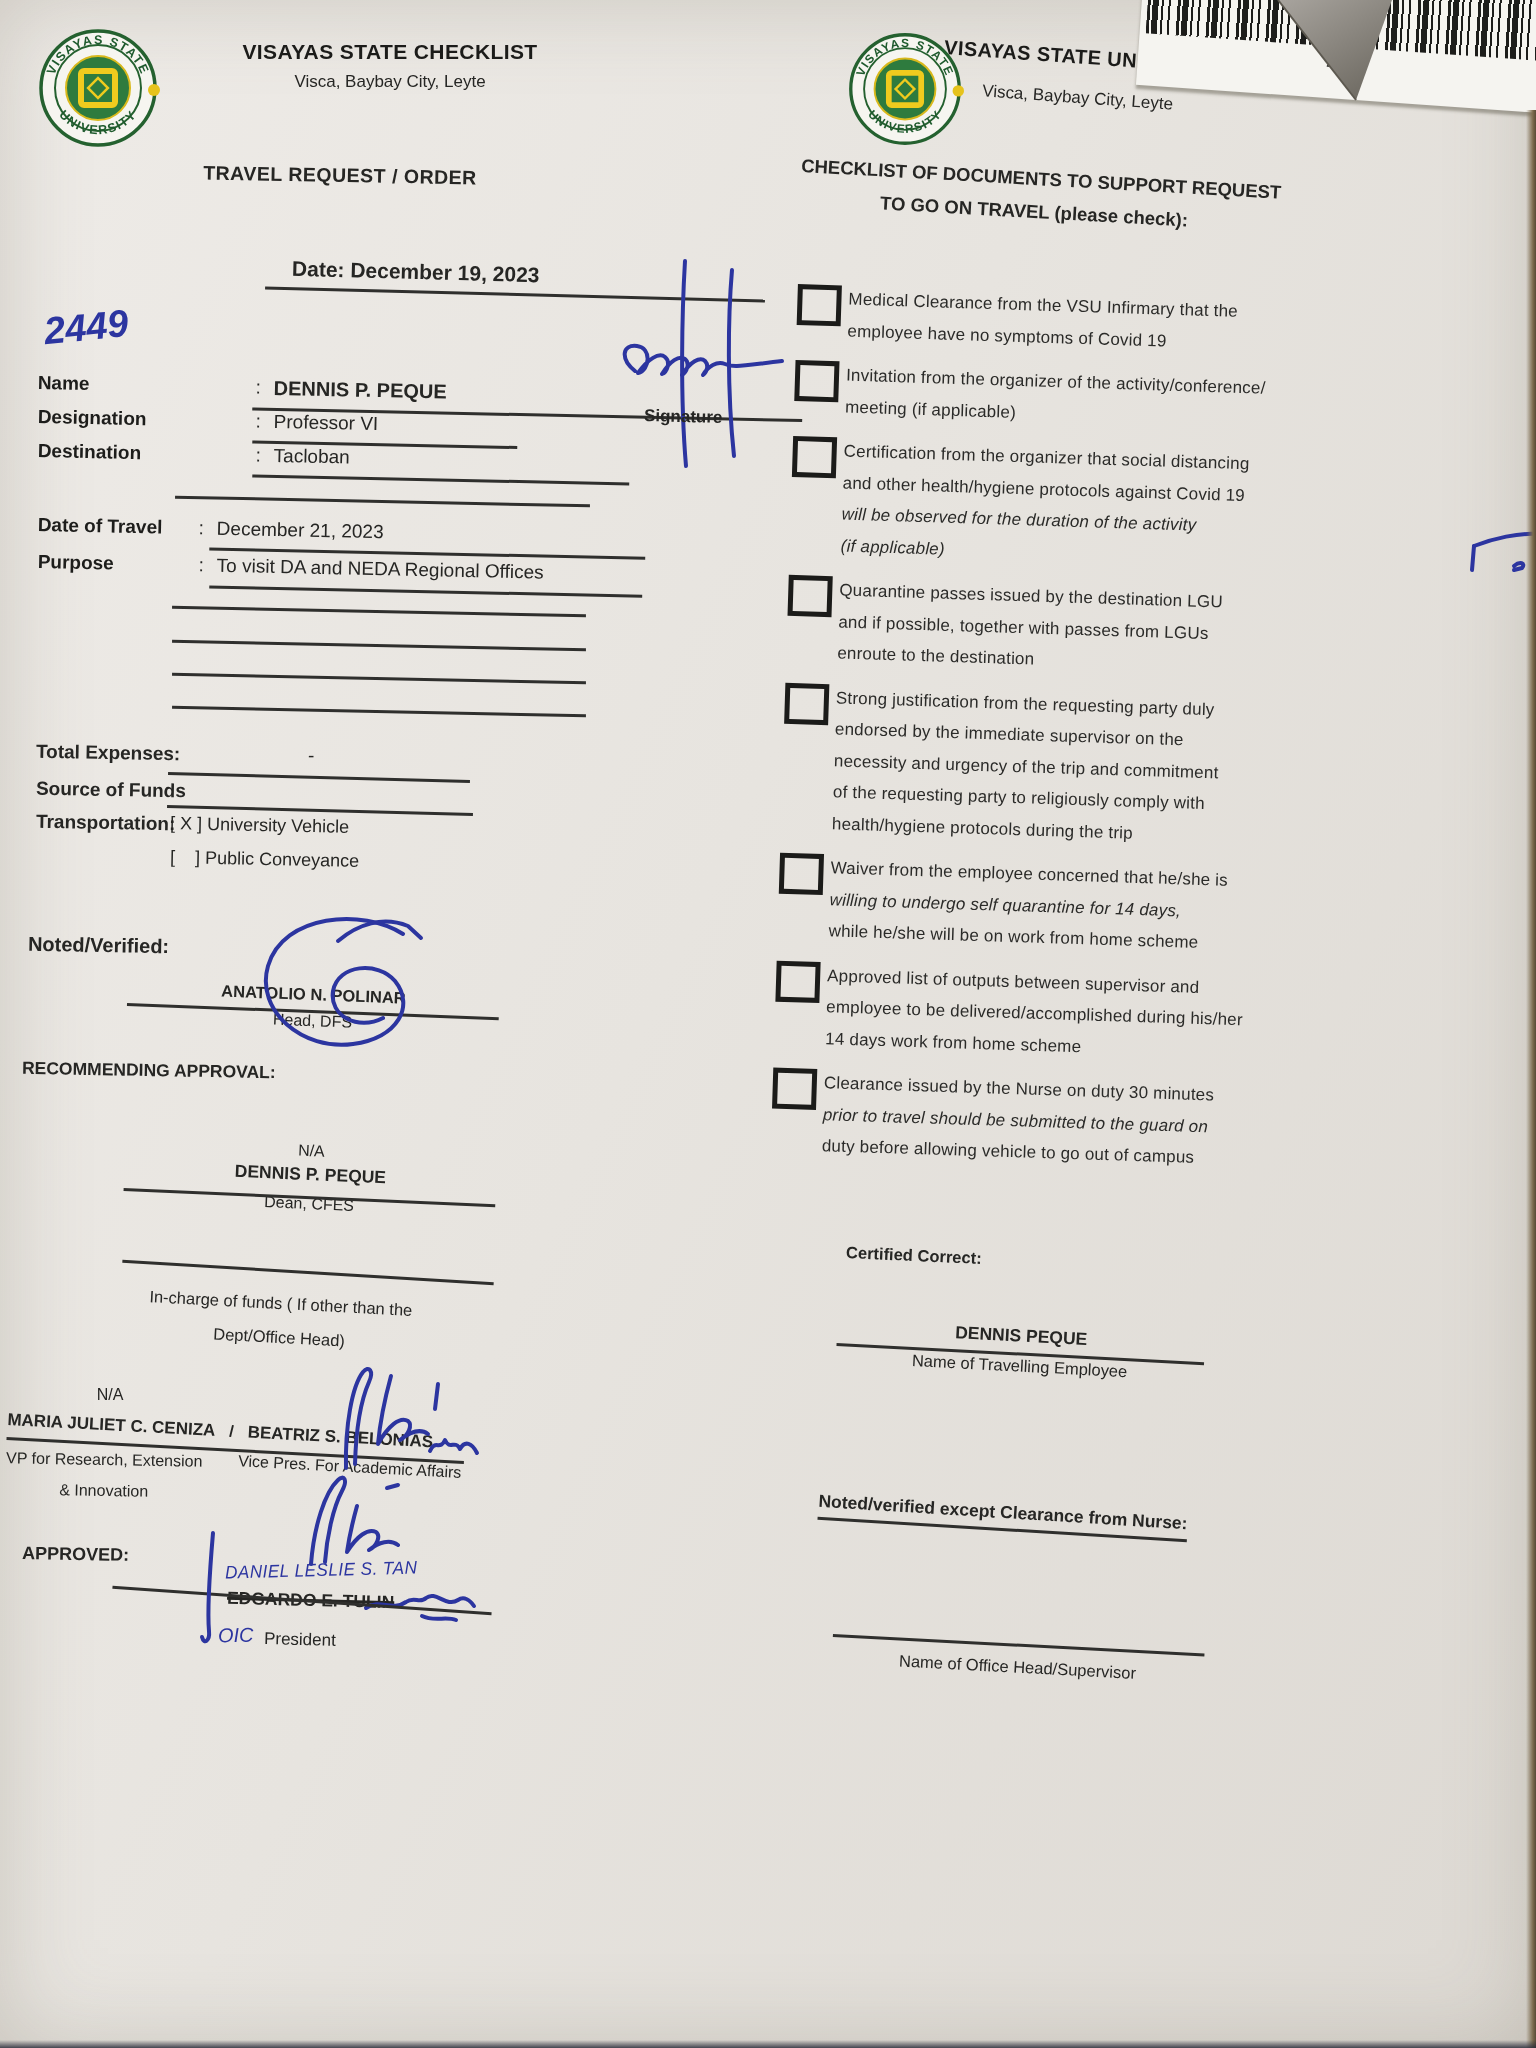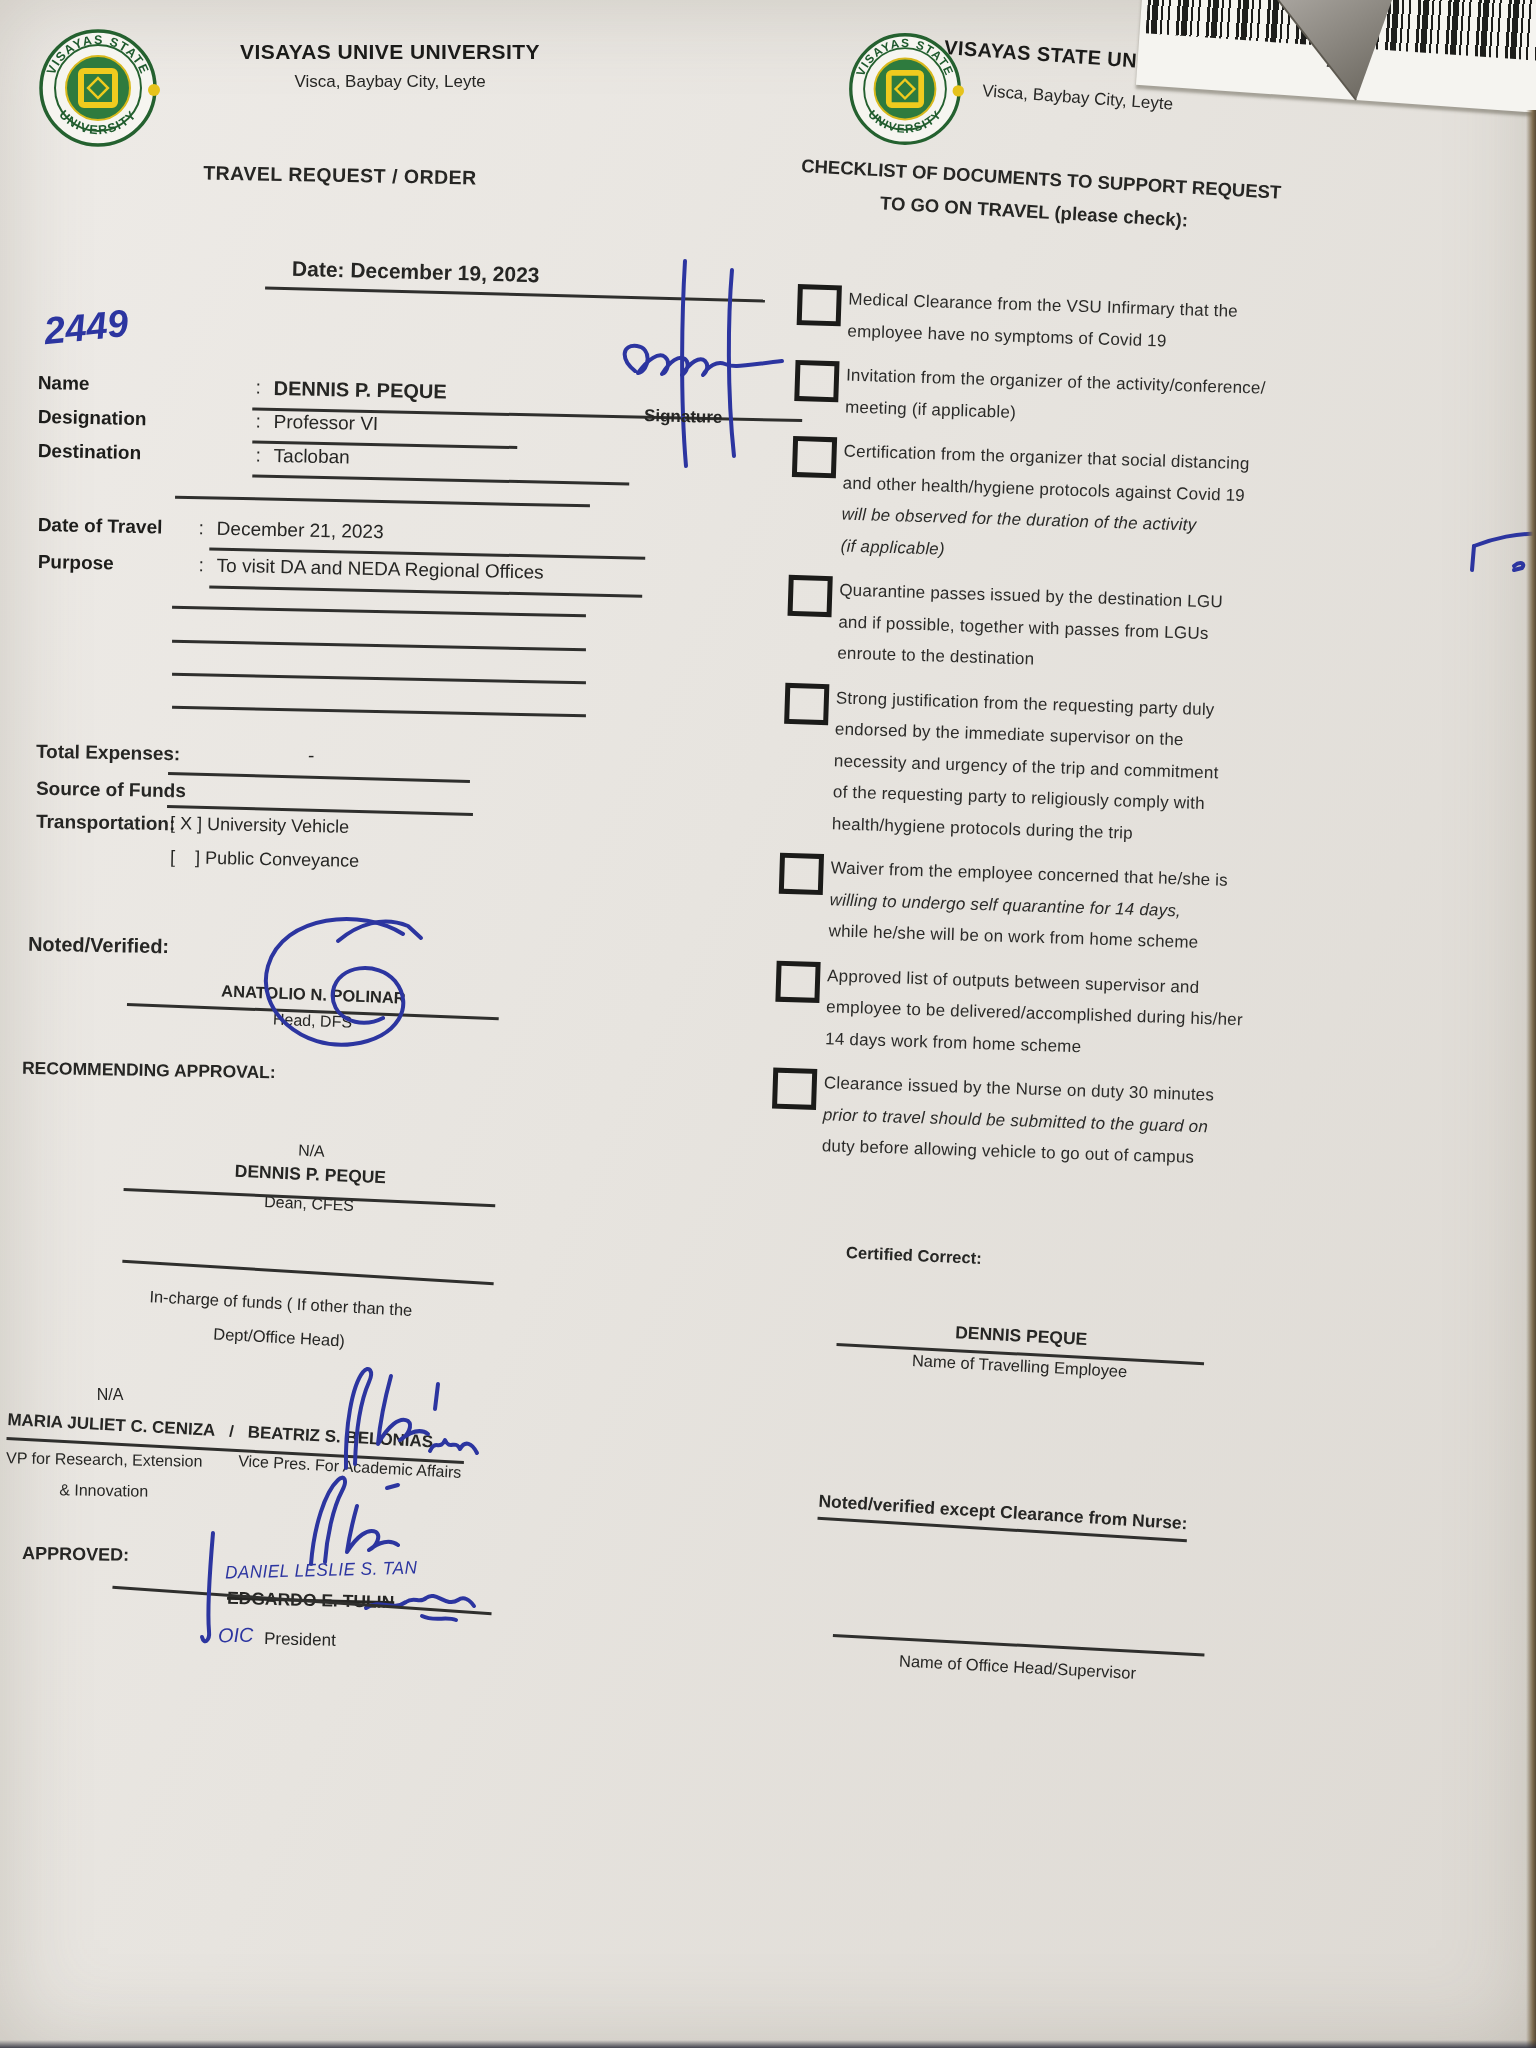--- a/index.html
+++ b/index.html
@@ -50,21 +50,21 @@
     </defs>
     <text class="sealtext"><textPath href="#arcT1" startOffset="50%" text-anchor="middle">VISAYAS STATE</textPath></text>
     <text class="sealtext"><textPath href="#arcB1" startOffset="50%" text-anchor="middle">UNIVERSITY</textPath></text>
     <circle cx="62" cy="62" r="32" fill="#2e7b3e" stroke="#d9b91c" stroke-width="2"></circle>
     <rect x="45" y="45" width="34" height="34" rx="3" fill="#2e7b3e" stroke="#f0cb1e" stroke-width="6"></rect>
     <rect x="55" y="55" width="14" height="14" fill="none" stroke="#f0cb1e" stroke-width="2.5" transform="rotate(45 62 62)"></rect>
     <circle cx="118" cy="64" r="6" fill="#e6c31c"></circle>
   </svg>
 
   <div class="abs c" style="left:170px;top:40px;width:440px">
-    <div class="b nw" style="font-size:21px;color:#1b1b19;letter-spacing:.4px">VISAYAS UNIVE UNIVERSITY</div>
+    <div class="b nw" style="font-size:21px;color:#1b1b19;letter-spacing:.4px">VISAYAS STATE CHECKLIST</div>
     <div style="font-size:17px;margin-top:8px">Visca, Baybay City, Leyte</div>
   </div>
 
   <div class="abs c b nw" style="left:140px;top:164px;width:400px;font-size:19.5px;letter-spacing:.5px;transform:rotate(1deg)">TRAVEL REQUEST / ORDER</div>
 
   <div class="abs b nw" style="left:292px;top:260px;font-size:21px;transform:rotate(1.5deg)">Date: December 19, 2023</div>
   <div class="uline" style="left:265px;top:293px;width:500px;transform:rotate(1.5deg)"></div>
 
   <div class="abs ink b nw" style="left:44px;top:306px;font-size:38px;transform:rotate(-6deg)">2449</div>
 

